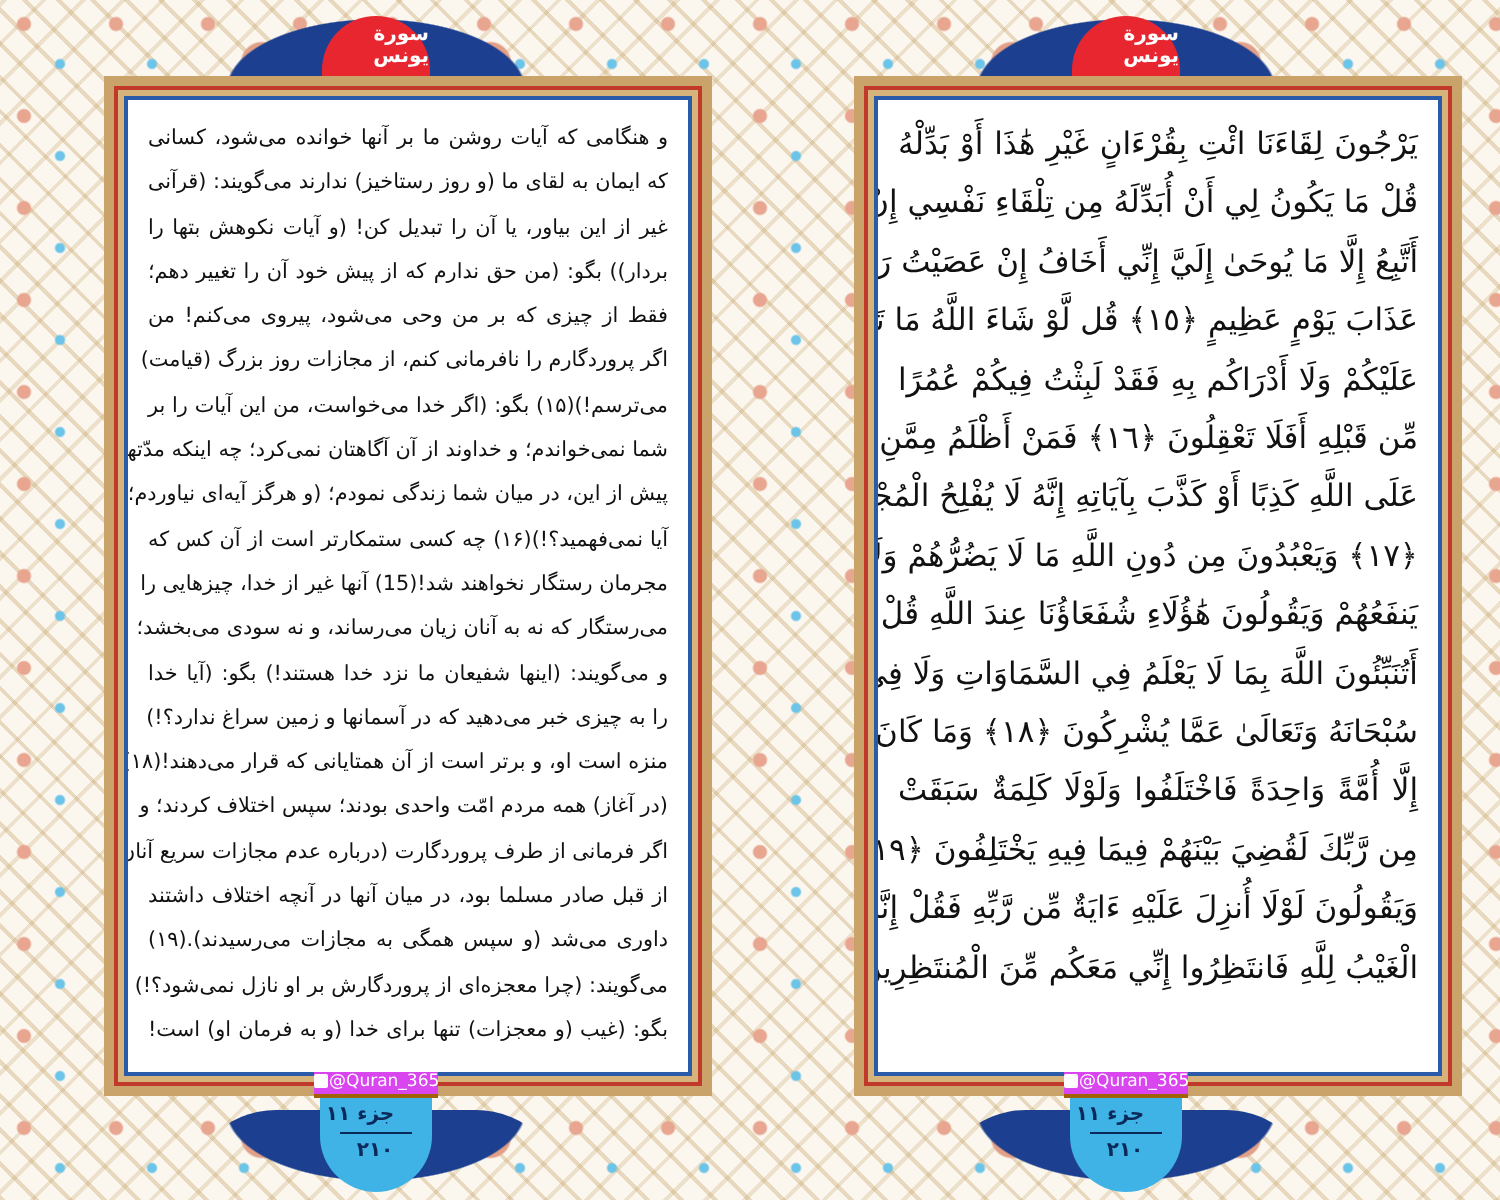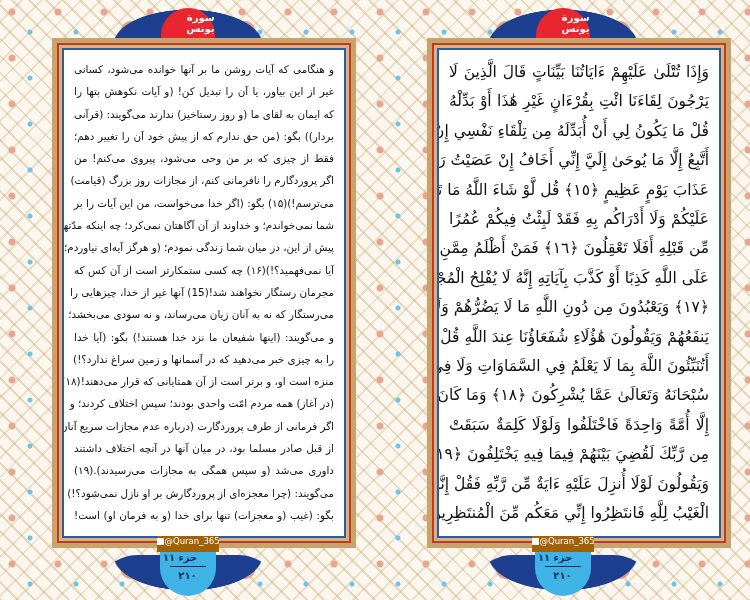--- a/index.html
+++ b/index.html
@@ -98,25 +98,25 @@
     position:absolute; bottom:4px; left:50%; transform:translateX(-50%);
     width:56px; height:58px;
     background:#3fb3e6;
     border-radius:0 0 28px 28px;
     color:#0b2a5a;
     text-align:center;
     font-size:10px; font-weight:bold;
   }
   .bottom-badge .handle {
     position:absolute; top:-2px; left:-3px; right:-3px;
-    background:#a16207; color:#fff;
+    background:#d946ef; color:#fff;
     font-size:8.5px; font-weight:normal;
     height:11px; line-height:11px;
     white-space:nowrap;
-    border-bottom:5px solid #a16207;
+    border-bottom:2px solid #a16207;
   }
   .bottom-badge .tg-icon {
     display:inline-block; width:7px; height:7px; background:#fff; border-radius:1px;
     vertical-align:middle; margin-right:1px;
   }
   .bottom-badge .juz { position:absolute; top:14px; left:0; right:15px; direction:rtl; }
   .bottom-badge .sep { position:absolute; top:28px; left:10px; right:10px; height:1px; background:#0b2a5a; }
   .bottom-badge .pg { position:absolute; top:32px; left:0; right:0; }
 </style>
 </head>
@@ -126,22 +126,22 @@
 
 <div class="page left">
   <div class="medallion-top"></div>
   <div class="surah-badge">سورة یونس</div>
 
   <div class="frame">
     <div class="frame-inner-stripe">
       <div class="text-panel">
         <div class="fa-text">
           <span class="fa-line">و هنگامی که آیات روشن ما بر آنها خوانده می‌شود، کسانی</span>
+          <span class="fa-line">که ایمان به لقای ما (و روز رستاخیز) ندارند می‌گویند: (قرآنی</span>
           <span class="fa-line">غیر از این بیاور، یا آن را تبدیل کن! (و آیات نکوهش بتها را</span>
-          <span class="fa-line">که ایمان به لقای ما (و روز رستاخیز) ندارند می‌گویند: (قرآنی</span>
           <span class="fa-line">بردار)) بگو: (من حق ندارم که از پیش خود آن را تغییر دهم؛</span>
           <span class="fa-line">فقط از چیزی که بر من وحی می‌شود، پیروی می‌کنم! من</span>
           <span class="fa-line">اگر پروردگارم را نافرمانی کنم، از مجازات روز بزرگ (قیامت)</span>
           <span class="fa-line">می‌ترسم!)(۱۵) بگو: (اگر خدا می‌خواست، من این آیات را بر</span>
           <span class="fa-line">شما نمی‌خواندم؛ و خداوند از آن آگاهتان نمی‌کرد؛ چه اینکه مدّتها</span>
           <span class="fa-line">پیش از این، در میان شما زندگی نمودم؛ (و هرگز آیه‌ای نیاوردم؛)</span>
           <span class="fa-line">آیا نمی‌فهمید؟!)(۱۶) چه کسی ستمکارتر است از آن کس که</span>
           <span class="fa-line">مجرمان رستگار نخواهند شد!(15) آنها غیر از خدا، چیزهایی را</span>
           <span class="fa-line">می‌رستگار که نه به آنان زیان می‌رساند، و نه سودی می‌بخشد؛</span>
           <span class="fa-line">و می‌گویند: (اینها شفیعان ما نزد خدا هستند!) بگو: (آیا خدا</span>
@@ -169,21 +169,20 @@
 </div>
 
 <div class="page right">
   <div class="medallion-top"></div>
   <div class="surah-badge">سورة یونس</div>
 
   <div class="frame">
     <div class="frame-inner-stripe">
       <div class="text-panel">
         <div class="ar-text">
-          <span class="ar-line">وَإِذَا تُتْلَىٰ عَلَيْهِمْ ءَايَاتُنَا بَيِّنَاتٍ قَالَ الَّذِينَ لَا</span>
           <span class="ar-line">يَرْجُونَ لِقَاءَنَا ائْتِ بِقُرْءَانٍ غَيْرِ هَٰذَا أَوْ بَدِّلْهُ</span>
           <span class="ar-line">قُلْ مَا يَكُونُ لِي أَنْ أُبَدِّلَهُ مِن تِلْقَاءِ نَفْسِي إِنْ</span>
           <span class="ar-line">أَتَّبِعُ إِلَّا مَا يُوحَىٰ إِلَيَّ إِنِّي أَخَافُ إِنْ عَصَيْتُ رَبِّي</span>
           <span class="ar-line">عَذَابَ يَوْمٍ عَظِيمٍ ﴿١٥﴾ قُل لَّوْ شَاءَ اللَّهُ مَا تَلَوْتُهُ</span>
           <span class="ar-line">عَلَيْكُمْ وَلَا أَدْرَاكُم بِهِ فَقَدْ لَبِثْتُ فِيكُمْ عُمُرًا</span>
           <span class="ar-line">مِّن قَبْلِهِ أَفَلَا تَعْقِلُونَ ﴿١٦﴾ فَمَنْ أَظْلَمُ مِمَّنِ افْتَرَىٰ</span>
           <span class="ar-line">عَلَى اللَّهِ كَذِبًا أَوْ كَذَّبَ بِآيَاتِهِ إِنَّهُ لَا يُفْلِحُ الْمُجْرِمُونَ</span>
           <span class="ar-line">﴿١٧﴾ وَيَعْبُدُونَ مِن دُونِ اللَّهِ مَا لَا يَضُرُّهُمْ وَلَا</span>
           <span class="ar-line">يَنفَعُهُمْ وَيَقُولُونَ هَٰؤُلَاءِ شُفَعَاؤُنَا عِندَ اللَّهِ قُلْ</span>
           <span class="ar-line">أَتُنَبِّئُونَ اللَّهَ بِمَا لَا يَعْلَمُ فِي السَّمَاوَاتِ وَلَا فِي الْأَرْضِ</span>

